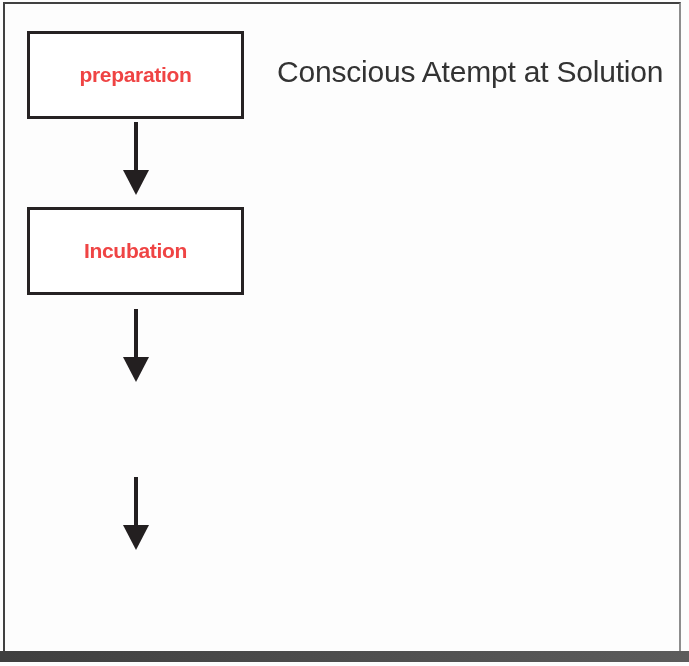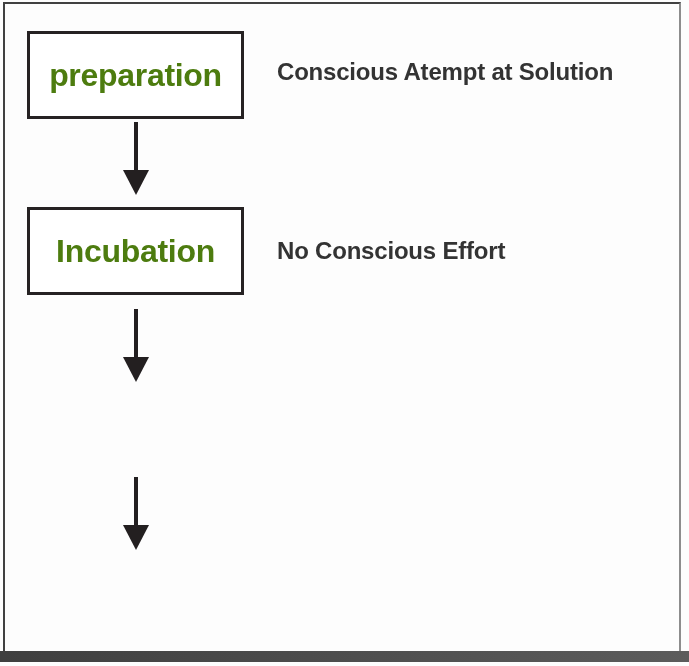--- a/index.html
+++ b/index.html
@@ -41,36 +41,35 @@
     left: 27px;
     width: 217px;
     height: 88px;
     background: #ffffff;
     border: 3px solid #262223;
     display: flex;
     align-items: center;
     justify-content: center;
   }
   .stage-box span {
-    font-size: 32px;
+    font-size: 21px;
     font-weight: bold;
-    color: #4d7c0f;
+    color: #ef4444;
     letter-spacing: -0.3px;
     text-align: right;
   }
   .stage-desc {
     position: absolute;
     left: 277px;
     height: 40px;
     line-height: 40px;
-    font-size: 24px;
+    font-size: 30px;
     color: #333333;
     letter-spacing: -0.2px;
     white-space: nowrap;
-    font-weight: bold;
   }
   .flow-arrow {
     position: absolute;
     left: 122px;
     width: 27px;
     display: flex;
     flex-direction: column;
     align-items: center;
   }
   .arrow-shaft {
@@ -100,21 +99,20 @@
   <div class="stage-desc" style="top:52px">Conscious Atempt at Solution</div>
 
   <div class="flow-arrow" style="top:122px">
     <div class="arrow-shaft"></div>
     <div class="arrow-head"></div>
   </div>
 
   <div class="stage-box" style="top:207px">
     <span>Incubation</span>
   </div>
-  <div class="stage-desc" style="top:231px">No Conscious Effort</div>
 
   <div class="flow-arrow" style="top:309px">
     <div class="arrow-shaft"></div>
     <div class="arrow-head"></div>
   </div>
 
 
   <div class="flow-arrow" style="top:477px">
     <div class="arrow-shaft"></div>
     <div class="arrow-head"></div>

